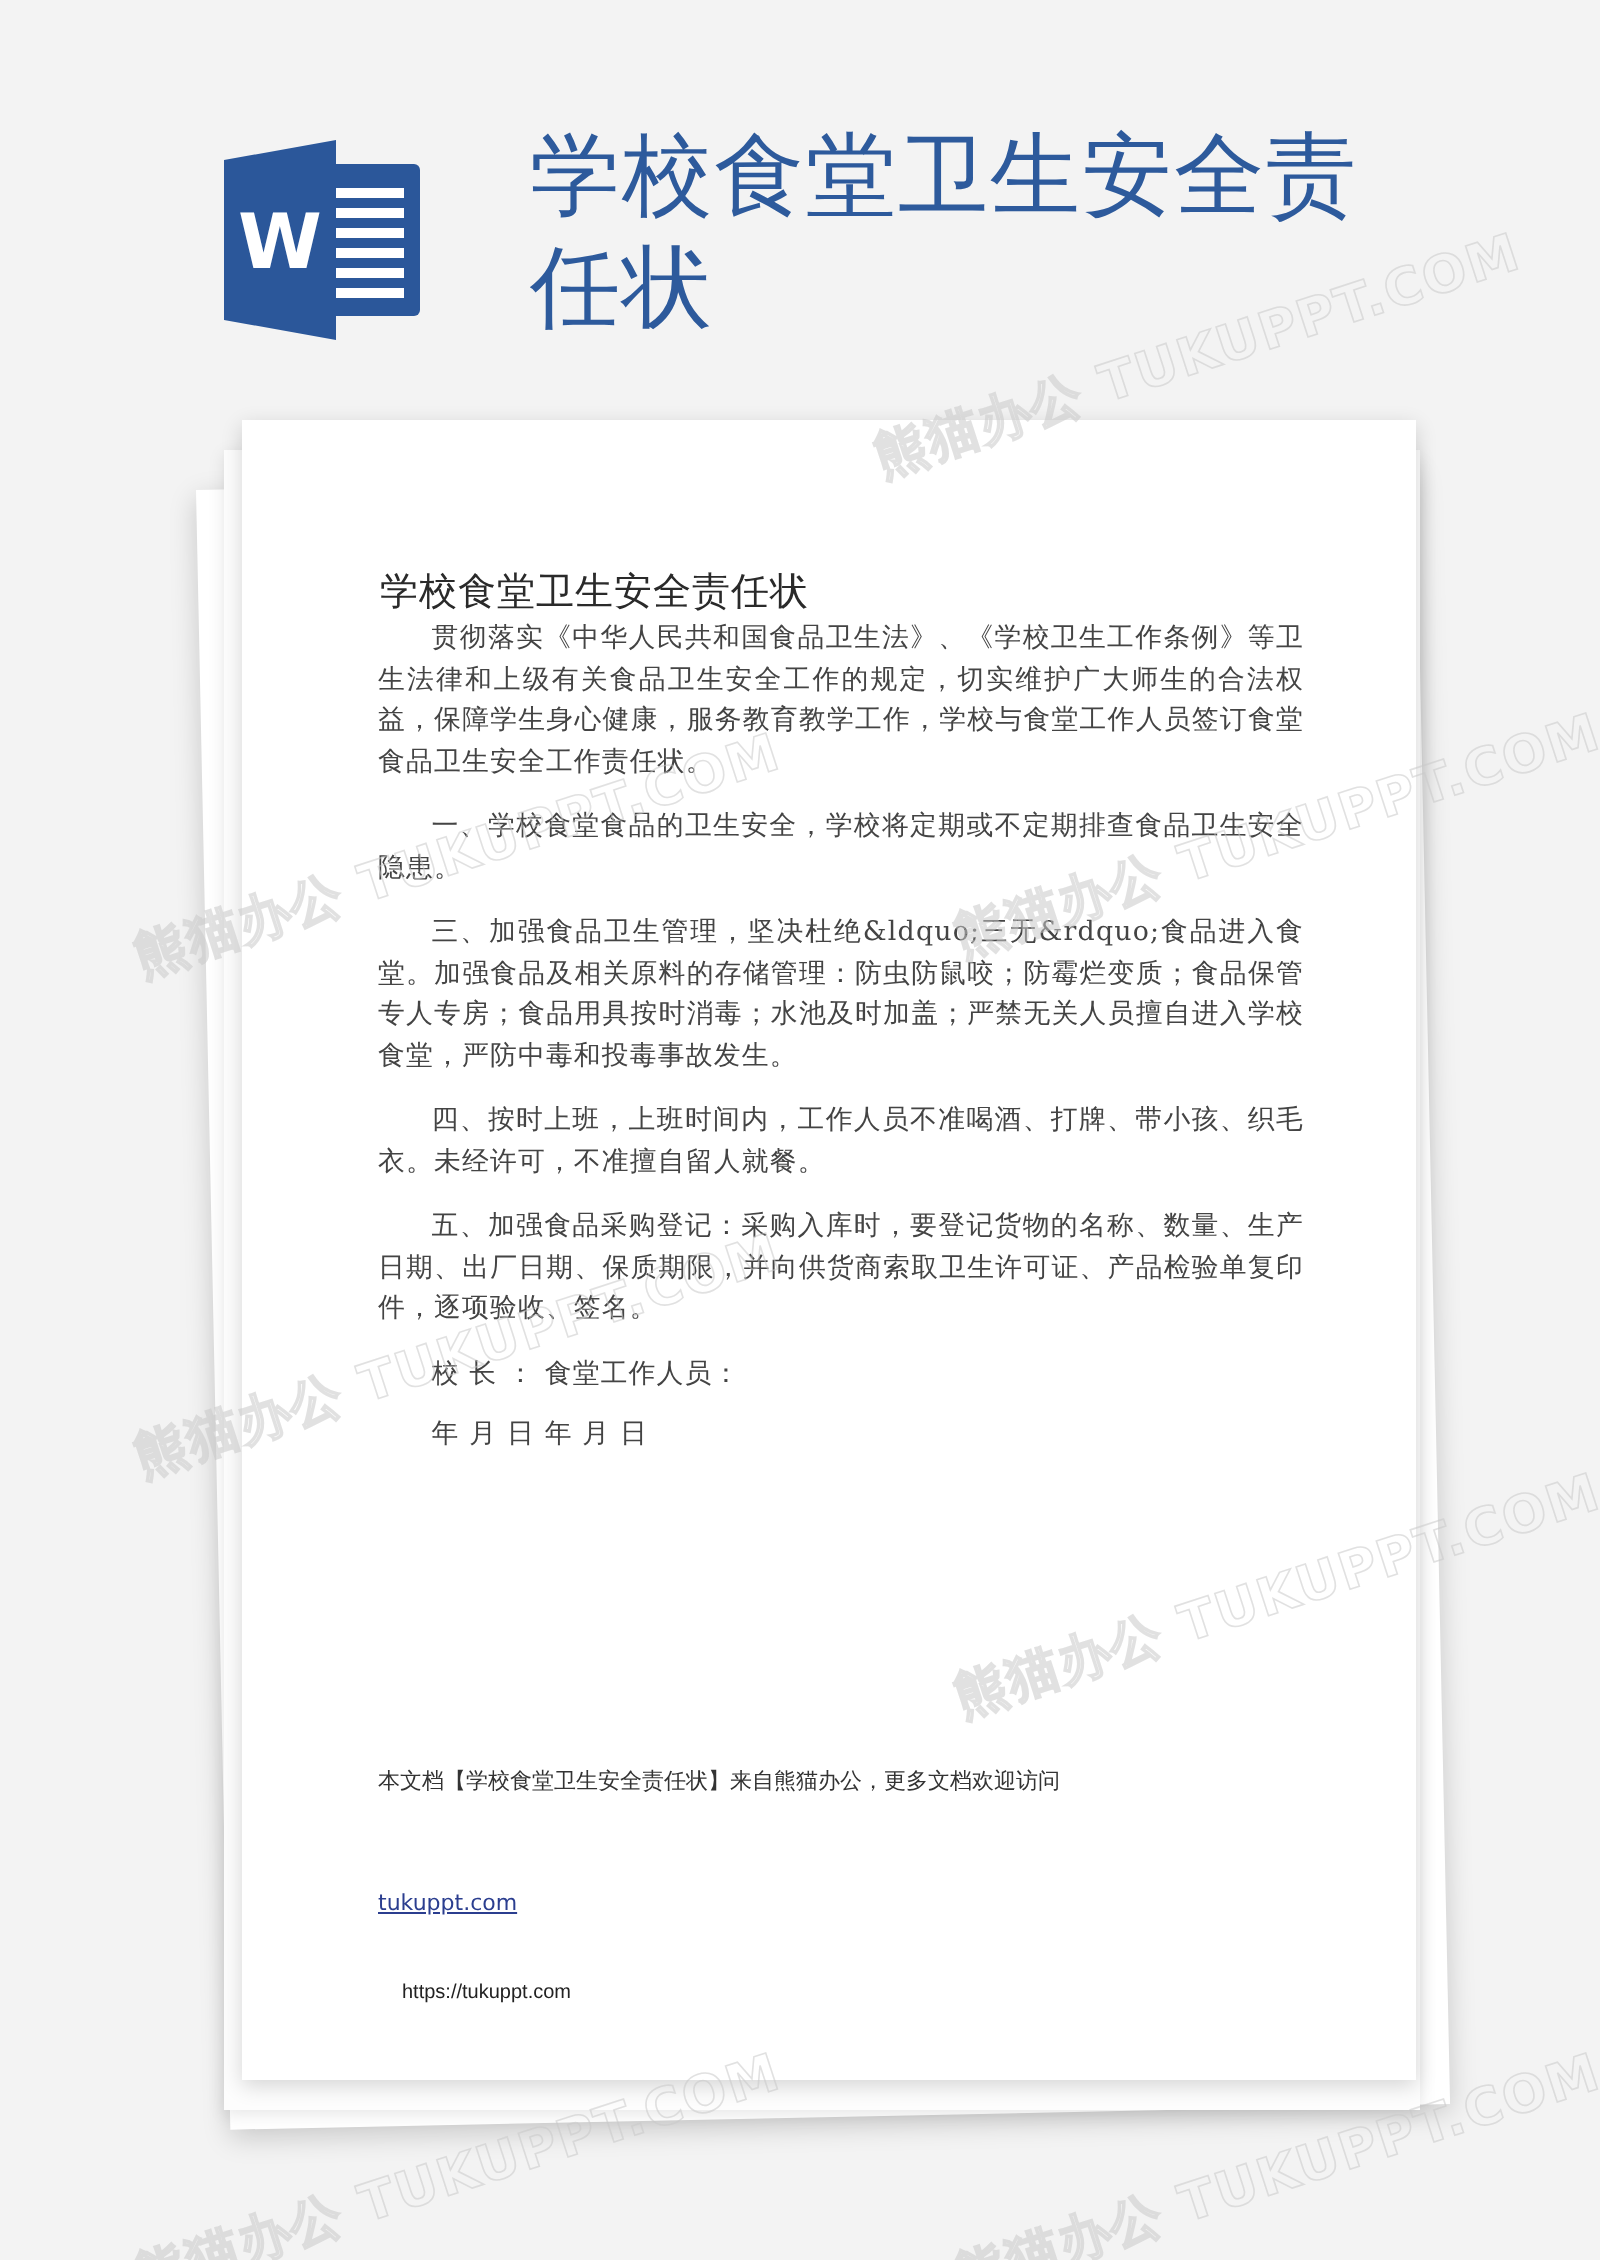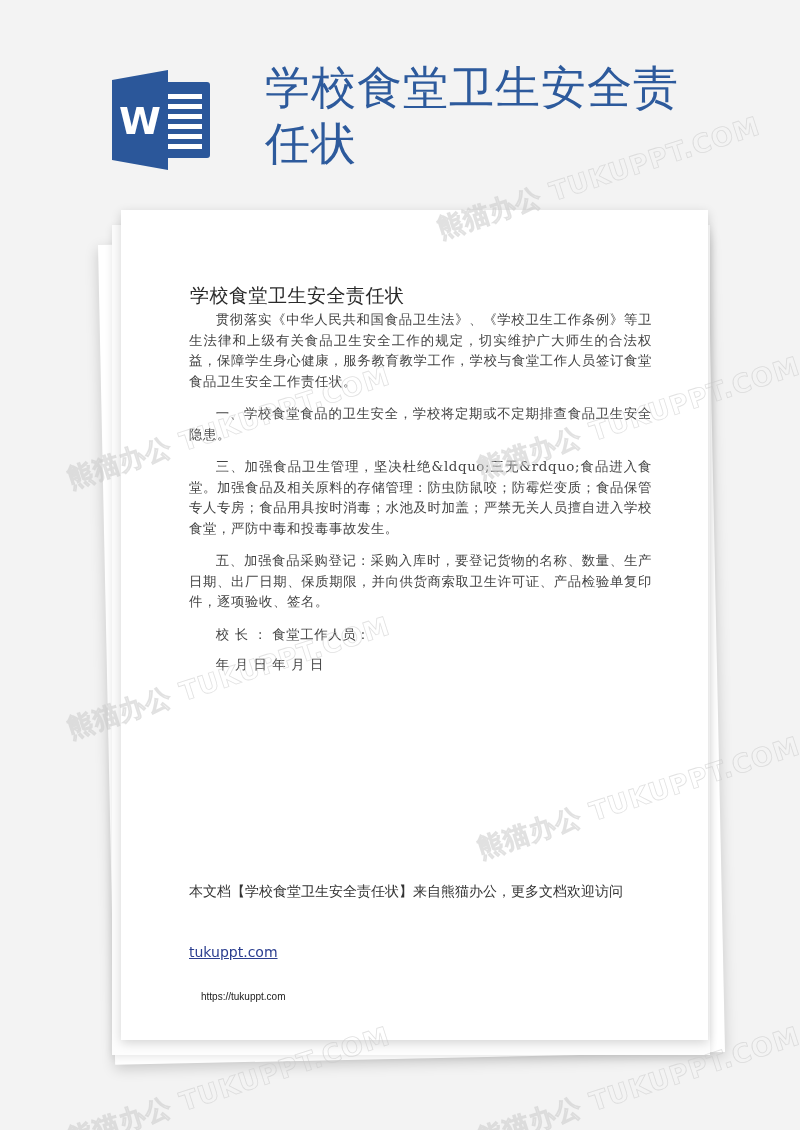--- a/index.html
+++ b/index.html
@@ -44,21 +44,21 @@
     font-size: 19px; font-weight: normal; color: #2a2a2a; letter-spacing: 0.5px;
   }
   .body {
     position: absolute; left: 68px; top: 96px; width: 463px;
     color: #444; font-size: 13.4px; line-height: 20.5px; letter-spacing: 0.6px;
   }
   .body p { margin: 4px 0 12px 0; text-indent: 2em; text-align: justify; }
   .body p.sign { margin-bottom: 10px; }
   .footer-note {
     position: absolute; left: 68px; top: 674px; width: 470px;
-    font-family: "DejaVu Sans", sans-serif; font-size: 14px; line-height: 14px; color: #333;
+    font-family: "DejaVu Sans", sans-serif; font-size: 11px; line-height: 14px; color: #333;
   }
   .footer-note a { color: #2b3e8f; text-decoration: underline; display: block; margin-top: 47px; }
   .footer-url {
     position: absolute; left: 68px; top: 781px;
     font-family: "Liberation Sans", sans-serif; font-size: 10px; color: #222; padding-left: 12px;
   }
 </style>
 </head>
 <body>
 
@@ -79,20 +79,21 @@
 
 <div class="page-back"></div>
 <div class="page-back2"></div>
 
 <div class="page">
   <h2 class="doc-title">学校食堂卫生安全责任状</h2>
   <div class="body">
     <p>贯彻落实《中华人民共和国食品卫生法》、《学校卫生工作条例》等卫生法律和上级有关食品卫生安全工作的规定，切实维护广大师生的合法权益，保障学生身心健康，服务教育教学工作，学校与食堂工作人员签订食堂食品卫生安全工作责任状。</p>
     <p>一、学校食堂食品的卫生安全，学校将定期或不定期排查食品卫生安全隐患。</p>
     <p>三、加强食品卫生管理，坚决杜绝&amp;ldquo;三无&amp;rdquo;食品进入食堂。加强食品及相关原料的存储管理：防虫防鼠咬；防霉烂变质；食品保管专人专房；食品用具按时消毒；水池及时加盖；严禁无关人员擅自进入学校食堂，严防中毒和投毒事故发生。</p>
+    <p>四、按时上班，上班时间内，工作人员不准喝酒、打牌、带小孩、织毛衣。未经许可，不准擅自留人就餐。</p>
     <p>五、加强食品采购登记：采购入库时，要登记货物的名称、数量、生产日期、出厂日期、保质期限，并向供货商索取卫生许可证、产品检验单复印件，逐项验收、签名。</p>
     <p class="sign">校 长 ： 食堂工作人员：</p>
     <p class="sign">年 月 日 年 月 日</p>
   </div>
   <div class="footer-note">
     <span>本文档【学校食堂卫生安全责任状】来自熊猫办公，更多文档欢迎访问</span>
     <a>tukuppt.com</a>
   </div>
   <div class="footer-url">https://tukuppt.com</div>
 </div>

